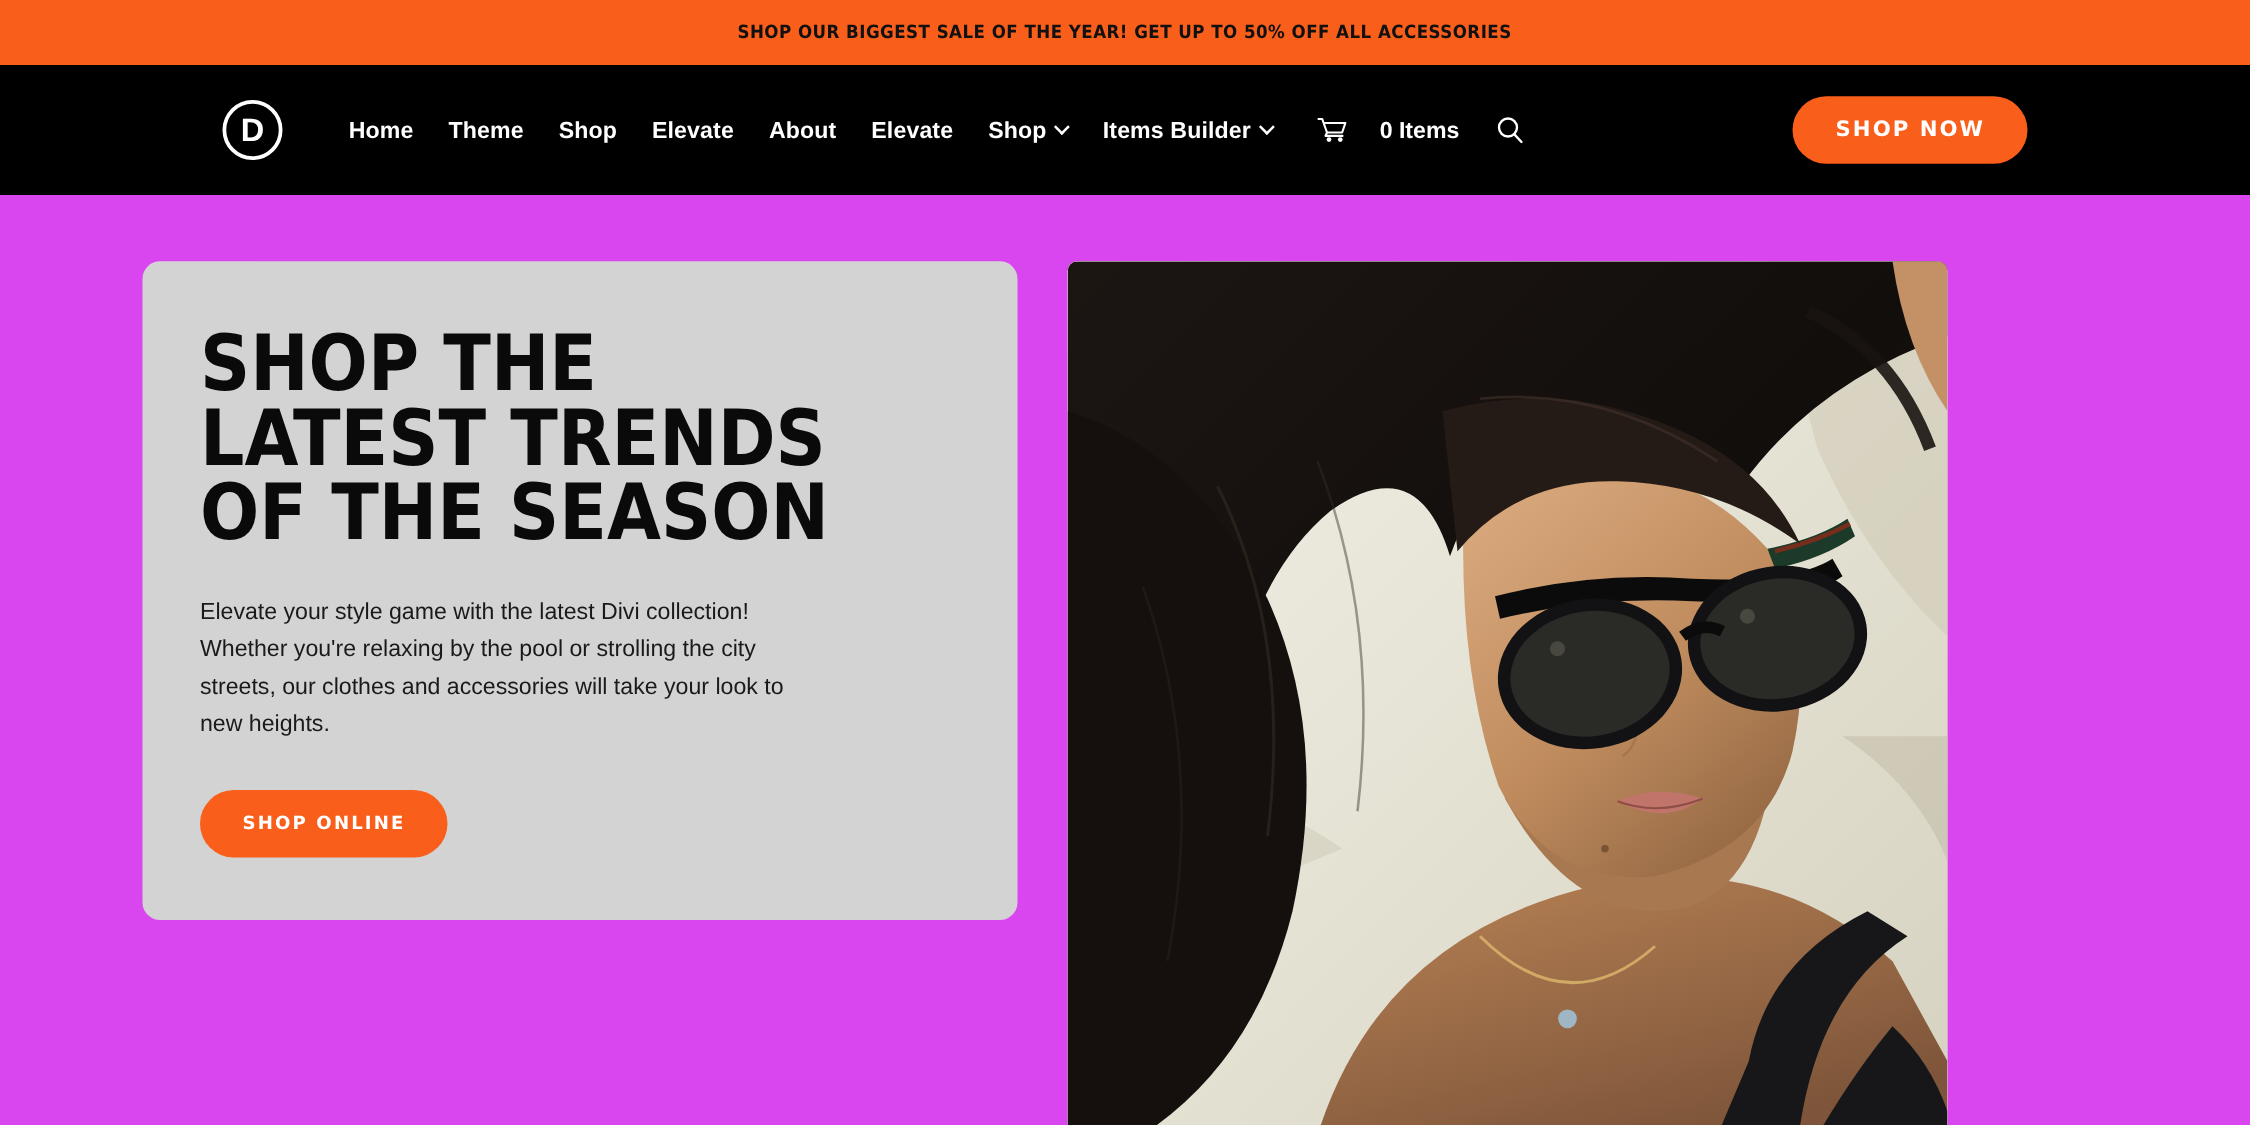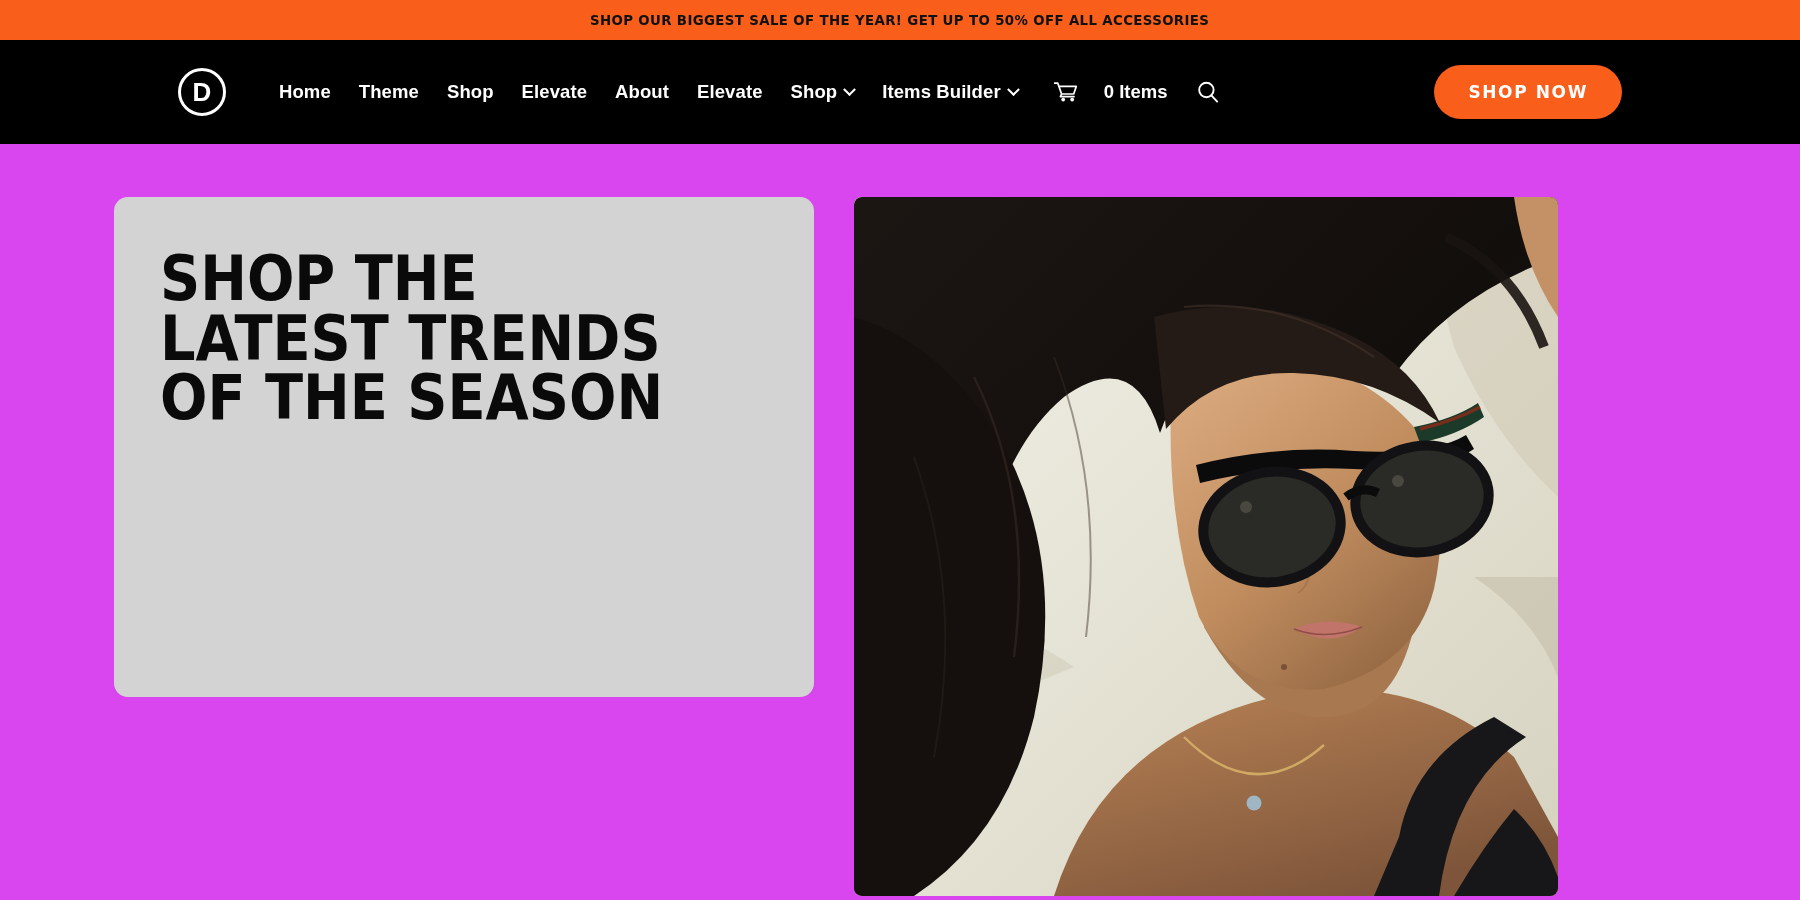--- a/index.html
+++ b/index.html
@@ -6,21 +6,21 @@
   * { margin:0; padding:0; box-sizing:border-box; }
   html, body {
     width:1800px; height:900px;
     overflow:hidden;
     background:#EEEEEE;
     font-family:"Liberation Sans", sans-serif;
   }
 
   
   .announce-bar{
-    height:40px;
+    height:52px;
     background:#F95E1B;
     display:flex; align-items:center; justify-content:center;
   }
   .announce-text{
     color:#111111;
     font-family:"DejaVu Sans", sans-serif;
     font-size:14.5px;
     font-weight:700;
     letter-spacing:0.4px;
     text-transform:uppercase;
@@ -250,20 +250,22 @@
 
   <button class="shop-now-btn">SHOP NOW</button>
 </nav>
 
 <main class="page">
 
   <div class="hero-row">
 
     <section class="hero-card">
       <h1 class="hero-title">SHOP THE LATEST TRENDS OF THE SEASON</h1>
+      <p class="hero-para">Elevate your style game with the latest Divi collection! Whether you're relaxing by the pool or strolling the city streets, our clothes and accessories will take your look to new heights.</p>
+      <button class="shop-online-btn">SHOP ONLINE</button>
     </section>
 
     <figure class="hero-image">
       <svg viewBox="0 0 704 699" preserveAspectRatio="xMidYMid slice">
         <defs>
           <linearGradient id="sandbg" x1="0" y1="0" x2="1" y2="1">
             <stop offset="0%" stop-color="#F2F1E8"></stop>
             <stop offset="45%" stop-color="#E6E4D6"></stop>
             <stop offset="100%" stop-color="#D6D2C0"></stop>
           </linearGradient>

